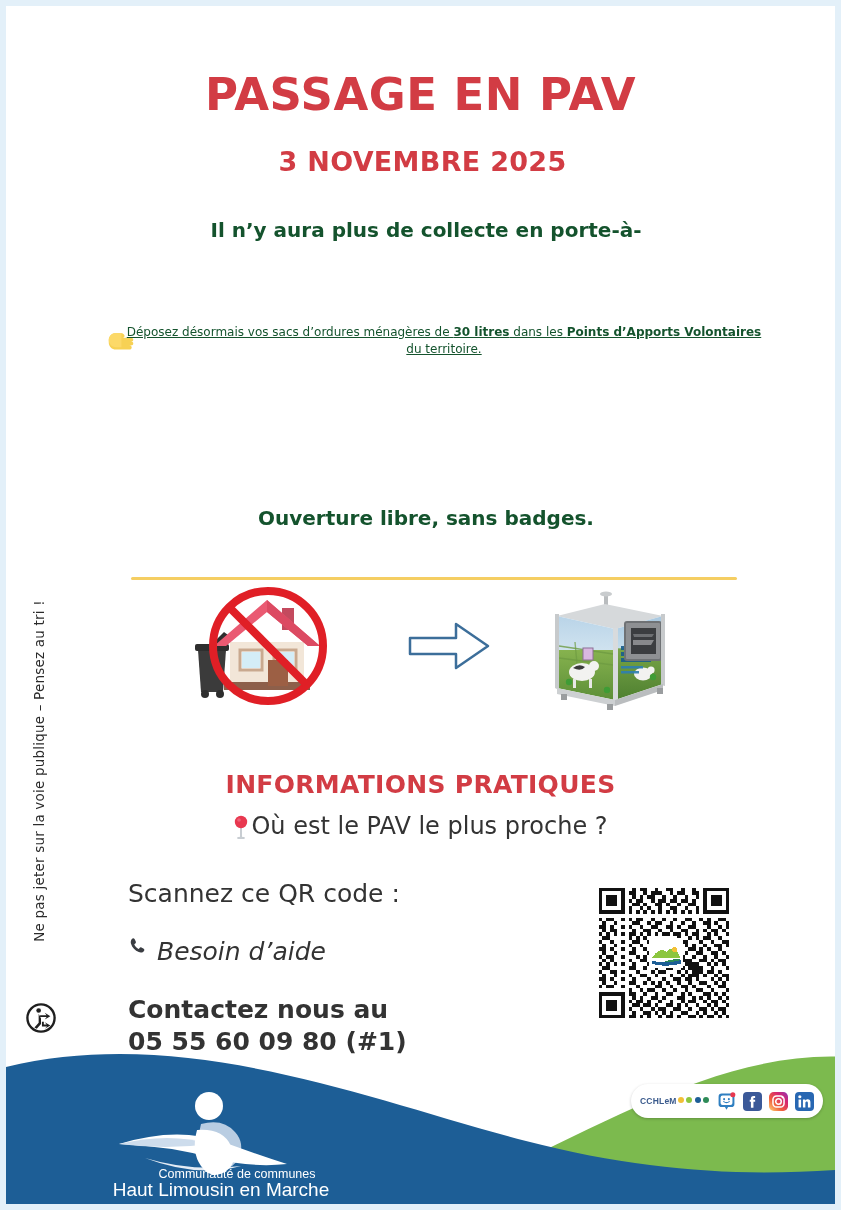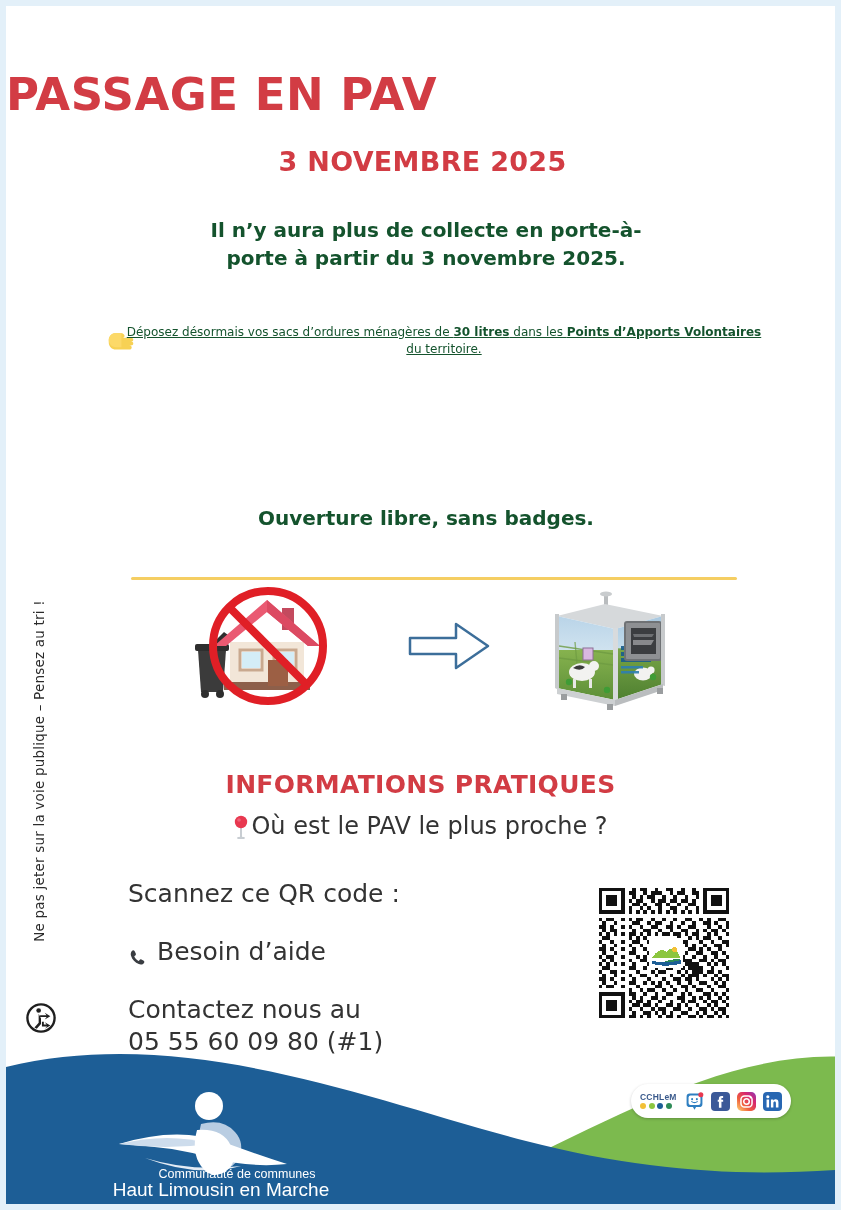--- a/index.html
+++ b/index.html
@@ -34,21 +34,21 @@
     font-family:"DejaVu Sans",sans-serif;
   }
   .triman{
     position:absolute;left:12px;top:452px;
     width:30px;height:30px;
   }
 
   
   .title{
     position:absolute;left:0;right:0;top:62px;
-    text-align:left;
+    text-align:center;
     font-size:45px;font-weight:bold;
     color:#d23c44;letter-spacing:.5px;
     font-family:"DejaVu Sans",sans-serif;
   }
   .subtitle{
     position:absolute;left:4px;right:0;top:140px;
     text-align:center;
     font-size:27px;font-weight:bold;
     color:#d23c44;letter-spacing:.3px;
     font-family:"DejaVu Sans",sans-serif;
@@ -106,40 +106,40 @@
     font-family:"DejaVu Sans",sans-serif;
   }
   .pin{display:inline-block;width:16px;height:24px;vertical-align:-5px;margin-right:2px;}
 
   
   .contact{position:absolute;left:122px;top:872px;width:420px;}
   .c-line{
     font-size:25px;color:#333333;margin-bottom:26px;
     font-family:"DejaVu Sans",sans-serif;line-height:1.28;
   }
-  .c-line.with-icon{display:flex;align-items:flex-end;gap:9px;}
+  .c-line.with-icon{display:flex;align-items:flex-start;gap:9px;font-style:italic;}
   .phone-ico{width:20px;height:20px;flex:0 0 20px;}
-  .c-last{margin-bottom:9px;}
+  .c-last{margin-bottom:9px;font-weight:bold;}
 
   
   .qr{
     position:absolute;left:589px;top:878px;width:138px;height:138px;
     background:#ffffff;
   }
 
   
   .footer{position:absolute;left:0;bottom:0;width:841px;height:175px;}
   .badge{
     position:absolute;left:625px;top:1078px;
     height:34px;padding:0 9px;
     background:#ffffff;border-radius:17px;
     display:flex;align-items:center;gap:7px;
     box-shadow:0 1px 3px rgba(0,0,0,.22);
   }
-  .badge-brand{display:flex;flex-direction:column;align-items:flex-start;gap:1px;margin-right:1px;}
+  .badge-brand{display:flex;flex-direction:row;align-items:flex-start;gap:1px;margin-right:1px;}
   .badge-brand .bt{font-size:8.5px;font-weight:bold;color:#3a5a8c;letter-spacing:.2px;line-height:1;}
   .dots{display:flex;gap:2.5px;}
   .dots i{width:6px;height:6px;border-radius:50%;display:block;}
   .sico{width:19px;height:19px;display:block;}
   .logo-foot{position:absolute;left:95px;top:1080px;width:240px;height:115px;}
 </style>
 </head>
 <body>
 
 <div class="poster">
@@ -153,21 +153,20 @@
       <path d="M30 26 L44 26 L40 21 L52 28 L40 35 L44 30 L30 30 Z" fill="#1f1f1f"></path>
       <path d="M34 40 L34 50 L45 50 L40 55 L52 48 L40 41 L44 46 L38 46 L38 40 Z" fill="#1f1f1f"></path>
     </svg>
   </div>
 
   <div class="title">PASSAGE EN PAV</div>
   <div class="subtitle">3 NOVEMBRE 2025</div>
 
   <div class="para lead">
     <span>Il n’y aura plus de collecte en porte-à-</span><br>
-    <span>porte à partir du 3 novembre 2025.</span>
   </div>
 
   <svg class="hand" viewBox="0 0 48 34">
     <path d="M6 17c0-5 4-9 9-9h6c3 0 5 2 5 4 0 1-1 2-2 2h10c2 0 3 1 3 2.6 0 1.5-1.3 2.4-3 2.4h-9 9c2 0 3 1 3 2.5S36 24 34 24h-9 7c2 0 3 1 3 2.4 0 1.5-1.2 2.6-3 2.6H15c-5 0-9-4-9-9z" fill="#f7d154"></path>
     <path d="M6 17c0-5 4-9 9-9h7v18h-7c-5 0-9-4-9-9z" fill="#fcd968"></path>
   </svg>
 
   <div class="para deposez">
     <span>Déposez désormais vos sacs d’ordures ménagères de </span><b>30 litres</b><span> dans les </span><b>Points d’Apports Volontaires</b><span> du territoire.</span>
   </div>

